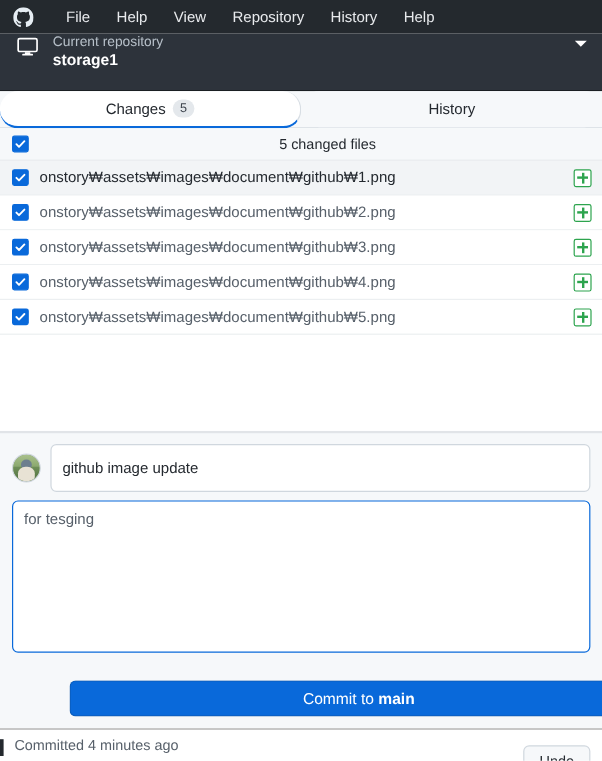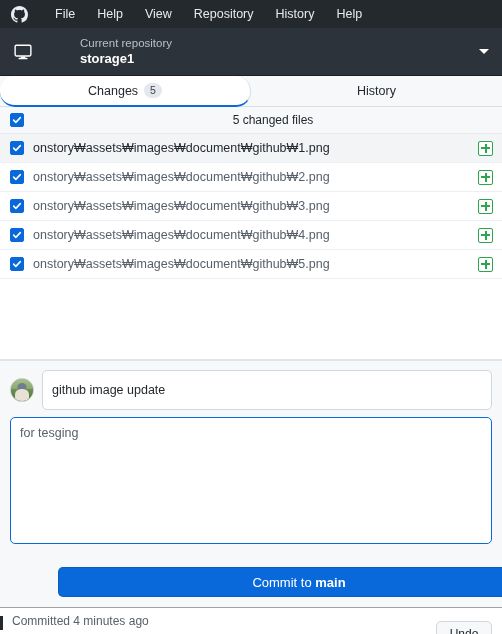--- a/index.html
+++ b/index.html
@@ -45,24 +45,22 @@
     white-space: nowrap;
     cursor: default;
   }
 
   
   .repo-bar {
     height: 48px;
     flex: 0 0 48px;
     background: #2d333b;
     display: flex;
-    align-items: center;
     padding: 0 10px 0 12px;
     border-bottom: 1px solid #1b1f23;
-    gap: 36px;
   }
   .repo-icon {
     width: 22px; height: 22px;
     margin-right: 10px;
     display: flex; align-items: center; justify-content: center;
     flex: 0 0 22px;
   }
   .repo-text { flex: 1 1 auto; min-width: 0; line-height: 1.25; }
   .repo-label {
     color: #b7c0c9;

